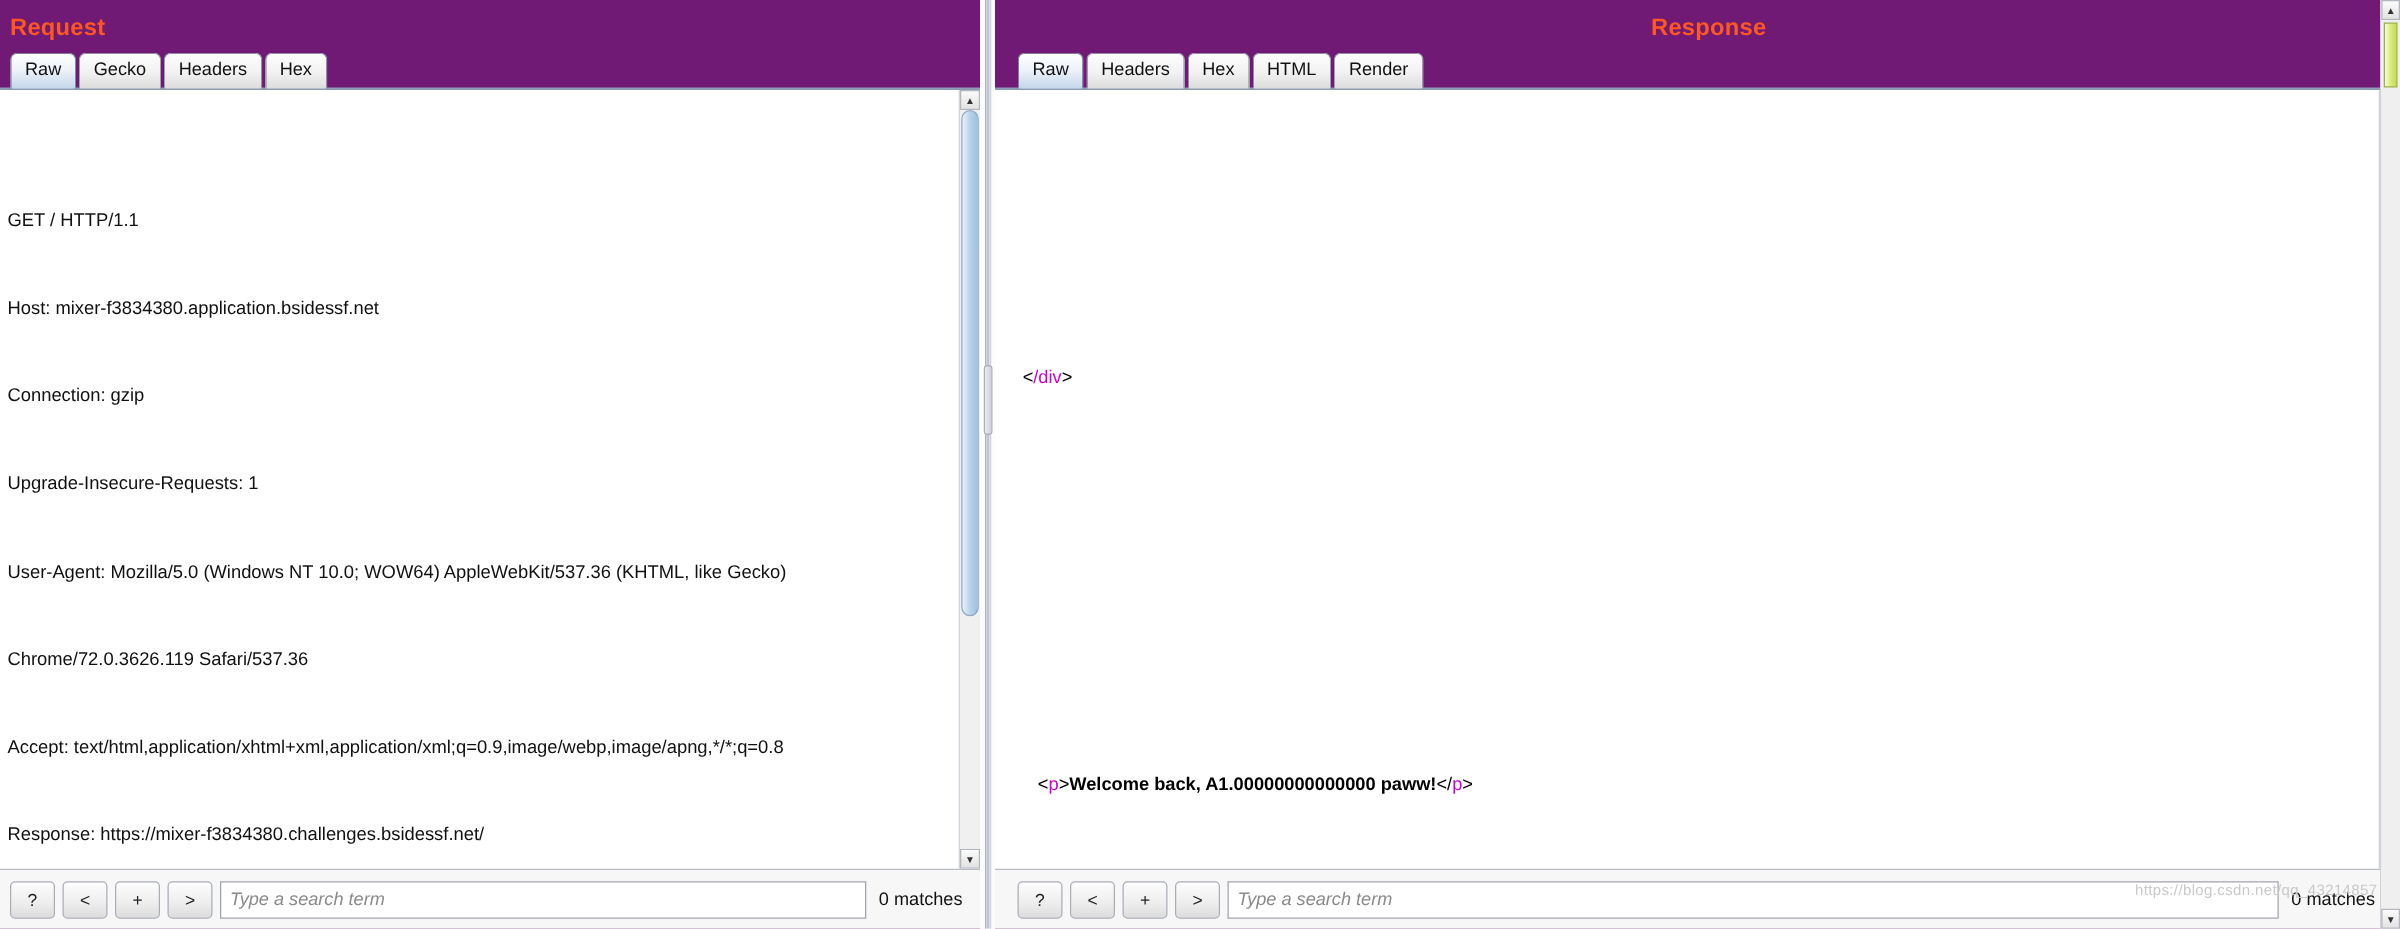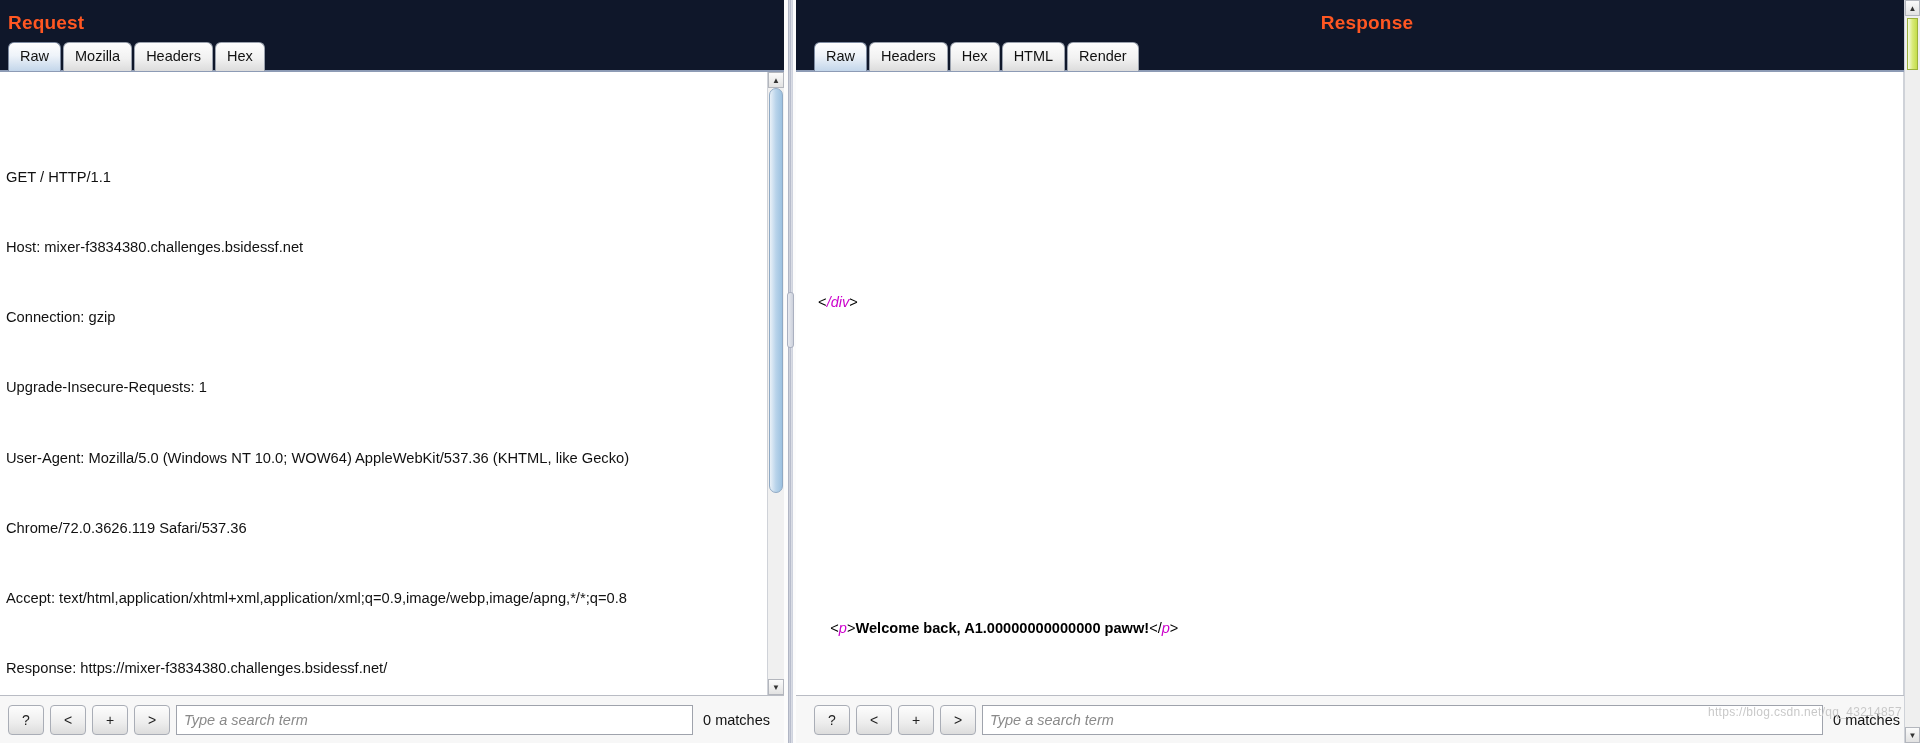--- a/index.html
+++ b/index.html
@@ -13,21 +13,21 @@
   .app {
     width: 1920px; height: 743px;
     display: flex;
     position: relative;
     background: #fcfcfc;
   }
   .pane {
     height: 743px;
     display: flex;
     flex-direction: column;
-    background: #0f172a;
+    background: #701a75;
     position: relative;
   }
   .pane-left { width: 784px; }
   .divider {
     width: 12px;
     height: 743px;
     background: #fcfcfc;
     position: relative;
     flex: 0 0 12px;
   }
@@ -111,21 +111,21 @@
     line-height: 23.4px;
     color: #111;
     overflow: hidden;
     white-space: pre-wrap;
     word-break: break-all;
     margin-top: 41px;
   }
   .pane-right .editor { padding-left: 14px; font-size: 14.6px; line-height: 23.3px; }
 
   .line { min-height: 23.4px; }
-  .k-purple { color: #cc00cc; font-style: italic; }
+  .k-purple { color: #cc00cc; }
   .k-black  { color: #000; }
   .b { font-weight: bold; color:#000; }
 
   
   .vscroll {
     width: 17px;
     background: #f4f4f4;
     border-left: 1px solid #cfd2d8;
     display: flex;
     flex-direction: column;
@@ -228,29 +228,29 @@
 <body>
 
 <div class="app">
 
   <div class="pane pane-left">
 
     <div class="pane-title">Request</div>
 
     <div class="tabbar">
       <div class="tab active">Raw</div>
-      <div class="tab">Mozilla</div>
+      <div class="tab">Gecko</div>
       <div class="tab">Headers</div>
       <div class="tab">Hex</div>
     </div>
 
     <div class="editor-wrap">
       <div class="editor">
         <div class="line">GET / HTTP/1.1</div>
-        <div class="line">Host: mixer-f3834380.challenges.bsidessf.net</div>
+        <div class="line">Host: mixer-f3834380.application.bsidessf.net</div>
         <div class="line">Connection: gzip</div>
         <div class="line">Upgrade-Insecure-Requests: 1</div>
         <div class="line">User-Agent: Mozilla/5.0 (Windows NT 10.0; WOW64) AppleWebKit/537.36 (KHTML, like Gecko)</div>
         <div class="line">Chrome/72.0.3626.119 Safari/537.36</div>
         <div class="line">Accept: text/html,application/xhtml+xml,application/xml;q=0.9,image/webp,image/apng,*/*;q=0.8</div>
         <div class="line">Response: https://mixer-f3834380.challenges.bsidessf.net/</div>
         <div class="line">Accept-Encoding: gzip, deflate</div>
         
         
 

